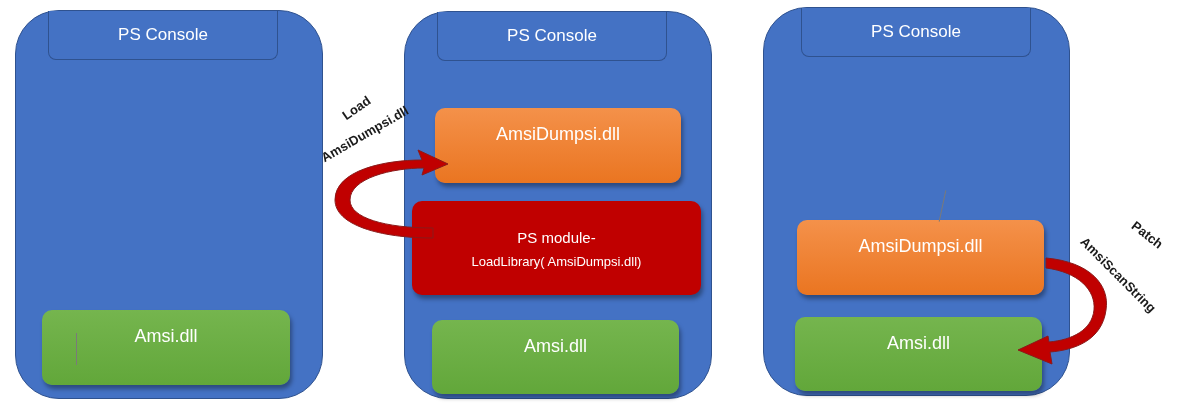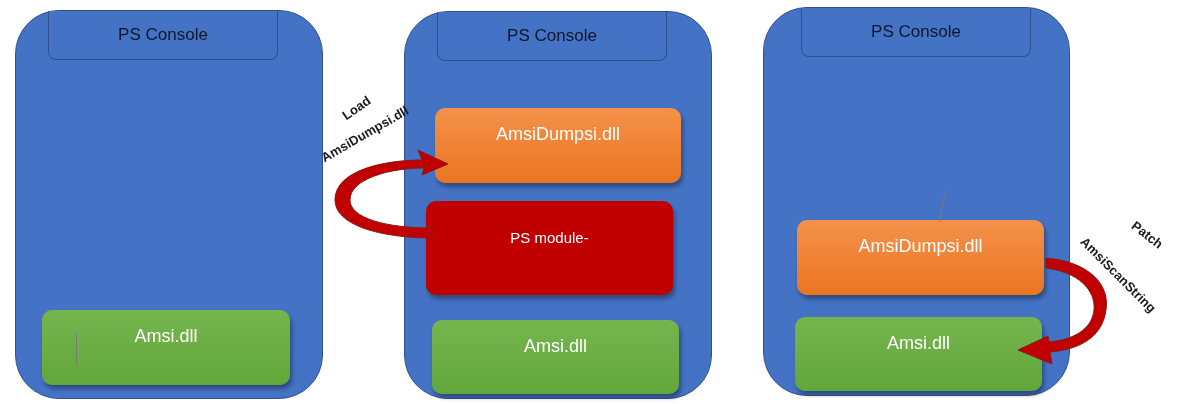--- a/index.html
+++ b/index.html
@@ -2,21 +2,21 @@
 <html><head>
 <meta charset="utf-8">
 <style>
   html, body { margin: 0; padding: 0; background: #ffffff; }
   body { width: 1195px; height: 404px; position: relative; overflow: hidden;
          font-family: "Liberation Sans", "DejaVu Sans", sans-serif; }
   .panel { position: absolute; background: #4472c4; border: 1.5px solid #2f528f;
            border-radius: 44px; box-sizing: border-box; }
   .header { position: absolute; background: #4472c4; border: 1.5px solid #2f528f;
             border-top: none; border-radius: 0 0 8px 8px; box-sizing: border-box;
-            color: #0f172a; font-size: 17px; text-align: center; display: flex;
+            color: #ffffff; font-size: 17px; text-align: center; display: flex;
             align-items: center; justify-content: center; }
   .box { position: absolute; border-radius: 10px; box-sizing: border-box; color: #ffffff;
          text-align: center; display: flex; flex-direction: column; align-items: center;
          justify-content: flex-start; box-shadow: 2px 4px 4px rgba(0,0,0,0.35); }
   .green { background: linear-gradient(#75b54e, #62a73a); margin-top: 8px; }
   .orange { background: linear-gradient(#f4914a, #ea7521); }
   .red { background: #c00000; }
   .box .lbl { font-size: 18px; margin-top: 16px; }
   .red .lbl1 { font-size: 15px; margin-top: 28px; }
   .red .lbl2 { font-size: 13px; margin-top: 8px; }
@@ -33,22 +33,23 @@
 <div class="box green" style="left:42px; top:302px; width:248px; height:75px;">
   <span class="lbl">Amsi.dll</span>
 </div>
 <div class="cursor-line" style="left:76px; top:333px; width:1px; height:32px;"></div>
 
 <div class="panel" style="left:404px; top:11px; width:308px; height:388px;"></div>
 <div class="header" style="left:437px; top:12px; width:230px; height:49px;">PS Console</div>
 <div class="box orange" style="left:435px; top:108px; width:246px; height:75px;">
   <span class="lbl">AmsiDumpsi.dll</span>
 </div>
-<div class="box red" style="left:426px; top:201px; width:247px; height:94px;">
+<div class="box red" style="left:412px; top:201px; width:289px; height:94px;">
   <span class="lbl1">PS  module-</span>
+  <span class="lbl2">LoadLibrary( AmsiDumpsi.dll)</span>
 </div>
 <div class="box green" style="left:432px; top:312px; width:247px; height:74px;">
   <span class="lbl">Amsi.dll</span>
 </div>
 
 <div class="panel" style="left:763px; top:7px; width:307px; height:389px;"></div>
 <div class="header" style="left:801px; top:8px; width:230px; height:49px;">PS Console</div>
 <div class="box orange" style="left:797px; top:220px; width:247px; height:75px;">
   <span class="lbl">AmsiDumpsi.dll</span>
 </div>

